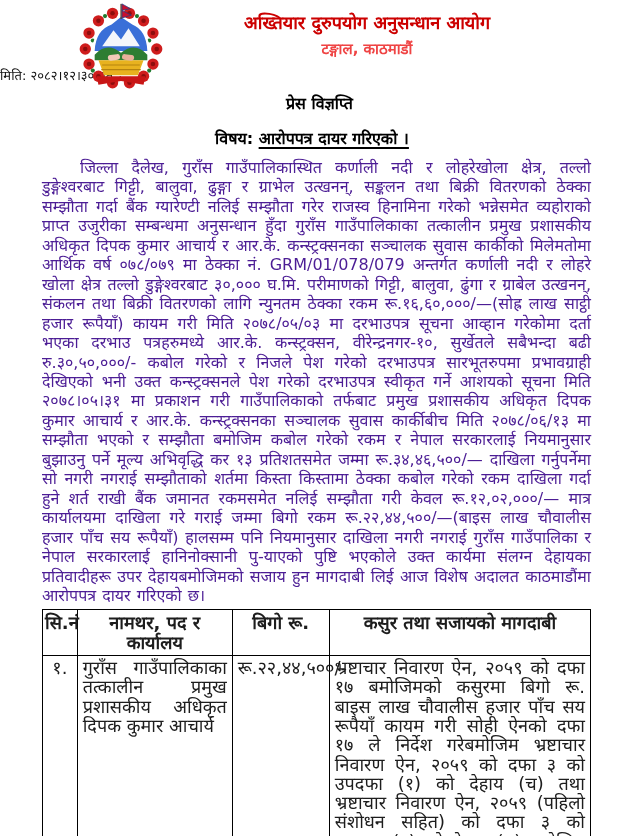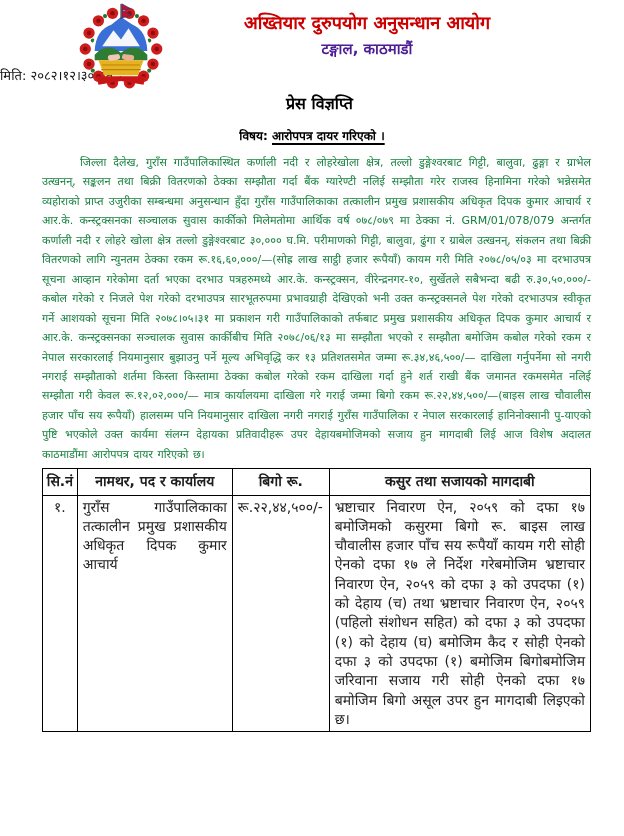--- a/index.html
+++ b/index.html
@@ -14,63 +14,63 @@
   .page{width:624px;height:756px;position:relative;}
 
   
   .header{position:relative;padding-top:6px;min-height:96px;}
   .logo{position:absolute;left:66px;top:2px;width:110px;height:94px;}
   .org-name{
     text-align:center;font-weight:bold;color:#cc0000;
     font-size:18px;line-height:26px;margin:4px 40px 0 150px;
   }
   .org-address{
-    text-align:center;font-weight:bold;color:#4c1d95;
+    text-align:center;font-weight:bold;color:#ef4444;
     font-size:15px;line-height:22px;margin:2px 40px 0 150px;
   }
   .date-line{
     text-align:left;font-size:13px;color:#111;
     margin:6px 10px 0 0;
   }
   .press-title{
     text-align:center;font-weight:bold;font-size:16px;color:#000;
     margin-top:8px;
     padding-left:15px;
   }
   .subject-line{
-    text-align:center;font-weight:bold;font-size:12px;color:#000;
+    text-align:center;font-weight:bold;font-size:16px;color:#000;
     margin-top:13px;
   }
   .subject-underlined{text-decoration:underline;text-decoration-thickness:2px;text-underline-offset:3px;}
 
   
   .body-paragraph{
     margin:9px 33px 0 42px;
-    font-size:11px;line-height:19.45px;
+    font-size:16px;line-height:19.45px;
     text-align:justify;text-indent:38px;
-    color:#15803d;
+    color:#4c1d95;
     word-spacing:1px;
   }
   .table-caption{
     text-align:center;font-weight:bold;font-size:13px;margin-top:4px;
     color:#000;
   }
   .table-caption span{text-decoration:underline;text-underline-offset:2px;}
 
   
   table.detail{
     border-collapse:collapse;
     margin:4px 33px 0 42px;
     width:549px;
     table-layout:fixed;
   }
   table.detail th,table.detail td{
     border:1.2px solid #000;
     vertical-align:top;
-    font-size:14px;
+    font-size:18px;
     line-height:19.3px;
     padding:2px 5px;
   }
   table.detail th{font-weight:bold;text-align:center;padding:3px 2px;}
   .col-sn{width:34px;}
   .col-name{width:152px;}
   .col-amount{width:95px;}
   .col-charge{width:256px;}
   td.sn-cell{text-align:center;}
   td.name-cell{text-align:justify;}

